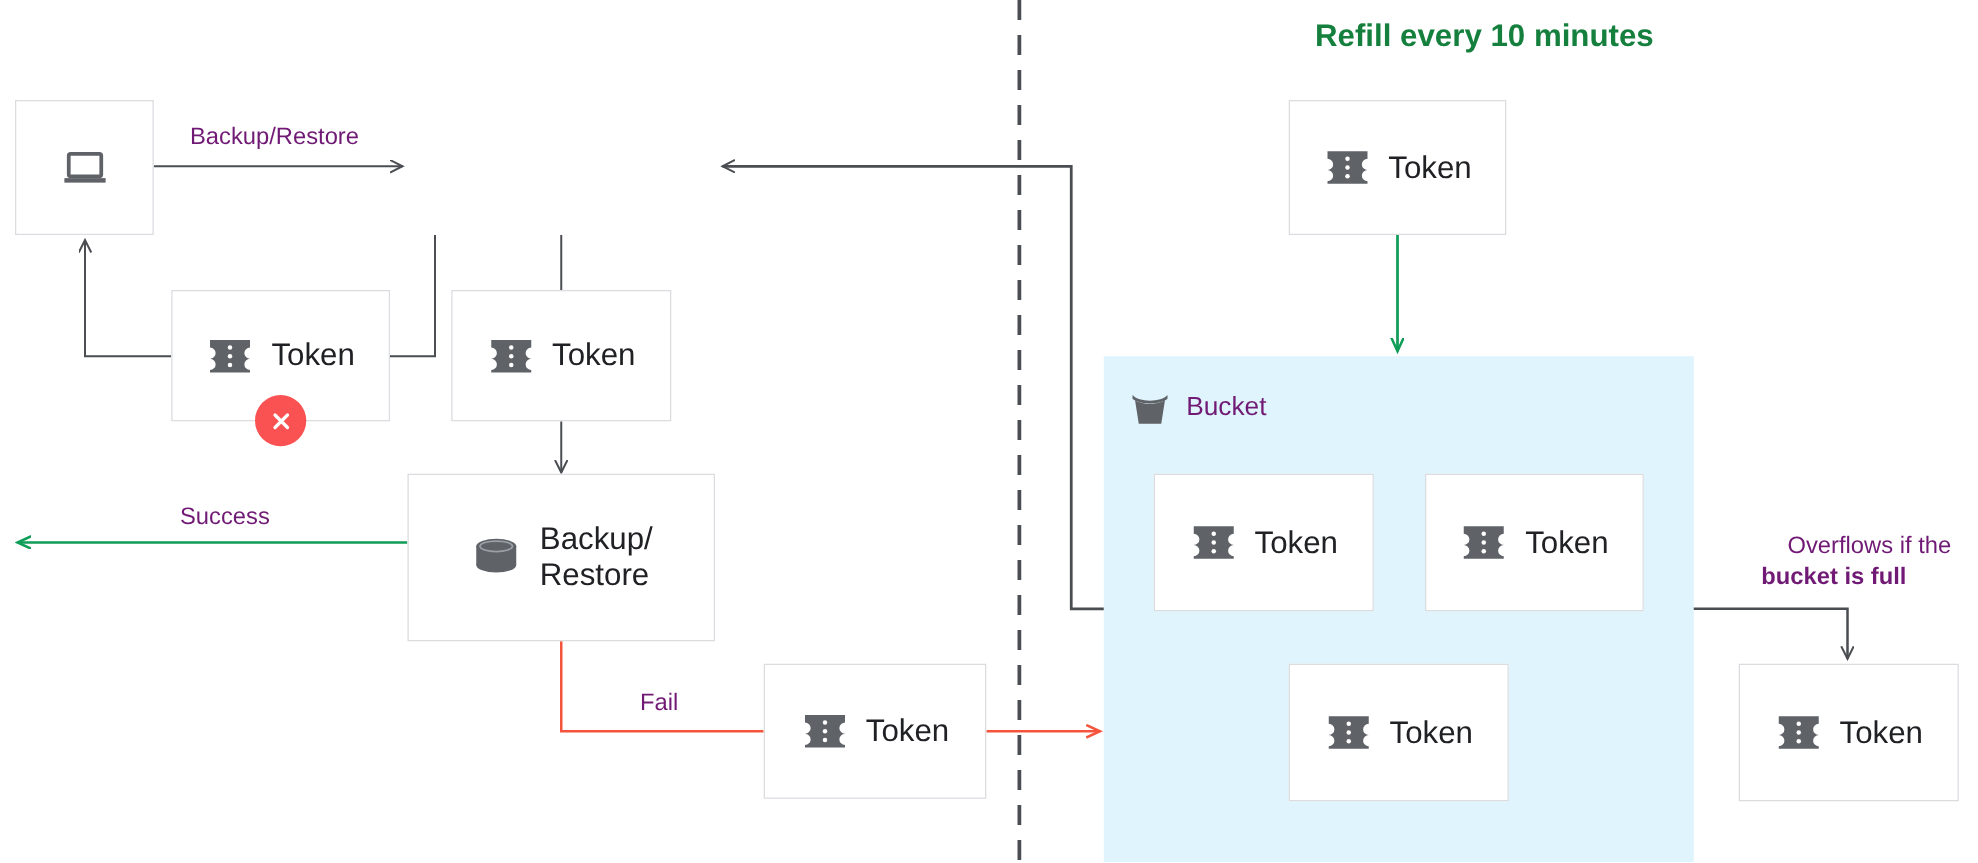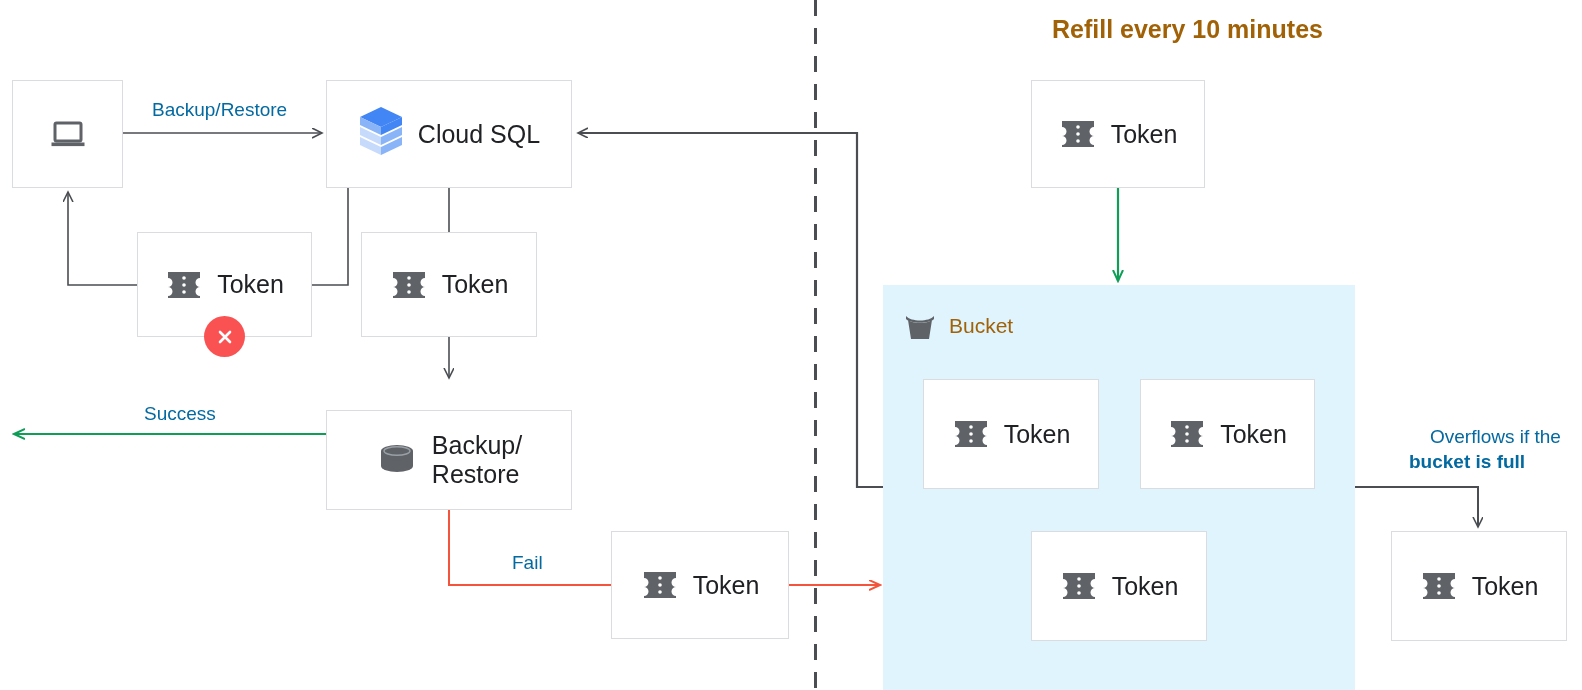--- a/index.html
+++ b/index.html
@@ -42,45 +42,45 @@
   .box-label {
     font-size: 25px;
     color: #202124;
     line-height: 1.16;
     white-space: pre-line;
     font-family: "Liberation Sans", sans-serif;
   }
   .edge-label {
     position: absolute;
     font-size: 19px;
-    color: #0369a1;
+    color: #701a75;
     line-height: 1.28;
     font-family: "Liberation Sans", sans-serif;
   }
   .title {
     position: absolute;
     font-size: 25px;
     font-weight: bold;
-    color: #a16207;
+    color: #15803d;
     font-family: "Liberation Sans", sans-serif;
     white-space: nowrap;
   }
   .bucket-region {
     position: absolute;
     background: #e0f4fd;
   }
   .bucket-head {
     position: absolute;
     display: flex;
     align-items: center;
     gap: 11px;
   }
   .bucket-head-label {
     font-size: 21px;
-    color: #a16207;
+    color: #701a75;
     font-family: "Liberation Sans", sans-serif;
   }
   .fail-badge {
     position: absolute;
     width: 41px;
     height: 41px;
     border-radius: 50%;
     background: #fa5252;
     display: flex;
     align-items: center;
@@ -137,36 +137,20 @@
 
   <div class="box" style="left:12px; top:80px; width:111px; height:108px;">
     <span>
       <svg class="icon-svg" width="36" height="30" viewBox="0 0 36 30">
         <rect x="5" y="4" width="26" height="18" rx="1.5" fill="none" stroke="#5f6368" stroke-width="3"></rect>
         <rect x="1.5" y="23.5" width="33" height="3.6" fill="#5f6368"></rect>
       </svg>
     </span>
   </div>
 
-  <div class="box" style="left:326px; top:80px; width:246px; height:108px;">
-    <div class="box-inner">
-      <span>
-        <svg class="icon-svg" width="46" height="58" viewBox="0 0 46 58">
-          <polygon points="23,2 44,12 23,22 2,12" fill="#4285f4"></polygon>
-          <polygon points="2,12 23,22 23,30 2,20" fill="#8ab4f8"></polygon>
-          <polygon points="44,12 23,22 23,30 44,20" fill="#4285f4"></polygon>
-          <polygon points="2,22 23,32 23,40 2,30" fill="#c6dafc"></polygon>
-          <polygon points="44,22 23,32 23,40 44,30" fill="#8ab4f8"></polygon>
-          <polygon points="2,32 23,42 23,50 2,40" fill="#c6dafc"></polygon>
-          <polygon points="44,32 23,42 23,50 44,40" fill="#8ab4f8"></polygon>
-        </svg>
-      </span>
-      <span class="box-label">Cloud SQL</span>
-    </div>
-  </div>
 
   <div class="box" style="left:137px; top:232px; width:175px; height:105px;">
     <div class="box-inner">
       <span>
         <svg class="icon-svg" width="38" height="32" viewBox="0 0 38 32">
           <path d="M3,3 h32 v6 a4.5,4.5 0 0 0 0,9 v0 a4.5,4.5 0 0 0 0,9 v2 h-32 v-2 a4.5,4.5 0 0 0 0,-9 a4.5,4.5 0 0 0 0,-9 z" fill="#5f6368"></path>
           <circle cx="19" cy="9" r="1.8" fill="#ffffff"></circle>
           <circle cx="19" cy="16" r="1.8" fill="#ffffff"></circle>
           <circle cx="19" cy="23" r="1.8" fill="#ffffff"></circle>
         </svg>
@@ -189,21 +173,21 @@
           <path d="M3,3 h32 v6 a4.5,4.5 0 0 0 0,9 v0 a4.5,4.5 0 0 0 0,9 v2 h-32 v-2 a4.5,4.5 0 0 0 0,-9 a4.5,4.5 0 0 0 0,-9 z" fill="#5f6368"></path>
           <circle cx="19" cy="9" r="1.8" fill="#ffffff"></circle>
           <circle cx="19" cy="16" r="1.8" fill="#ffffff"></circle>
           <circle cx="19" cy="23" r="1.8" fill="#ffffff"></circle>
         </svg>
       </span>
       <span class="box-label">Token</span>
     </div>
   </div>
 
-  <div class="box" style="left:326px; top:379px; width:246px; height:100px;margin-top:31px;">
+  <div class="box" style="left:326px; top:379px; width:246px; height:134px;">
     <div class="box-inner">
       <span>
         <svg class="icon-svg" width="42" height="36" viewBox="0 0 42 36">
           <ellipse cx="21" cy="9" rx="16" ry="6" fill="#5f6368"></ellipse>
           <rect x="5" y="9" width="32" height="15" fill="#5f6368"></rect>
           <ellipse cx="21" cy="24" rx="16" ry="6" fill="#5f6368"></ellipse>
           <ellipse cx="21" cy="9" rx="13" ry="4.2" fill="none" stroke="#9aa0a6" stroke-width="1.4"></ellipse>
         </svg>
       </span>
       <span class="box-label">Backup/

